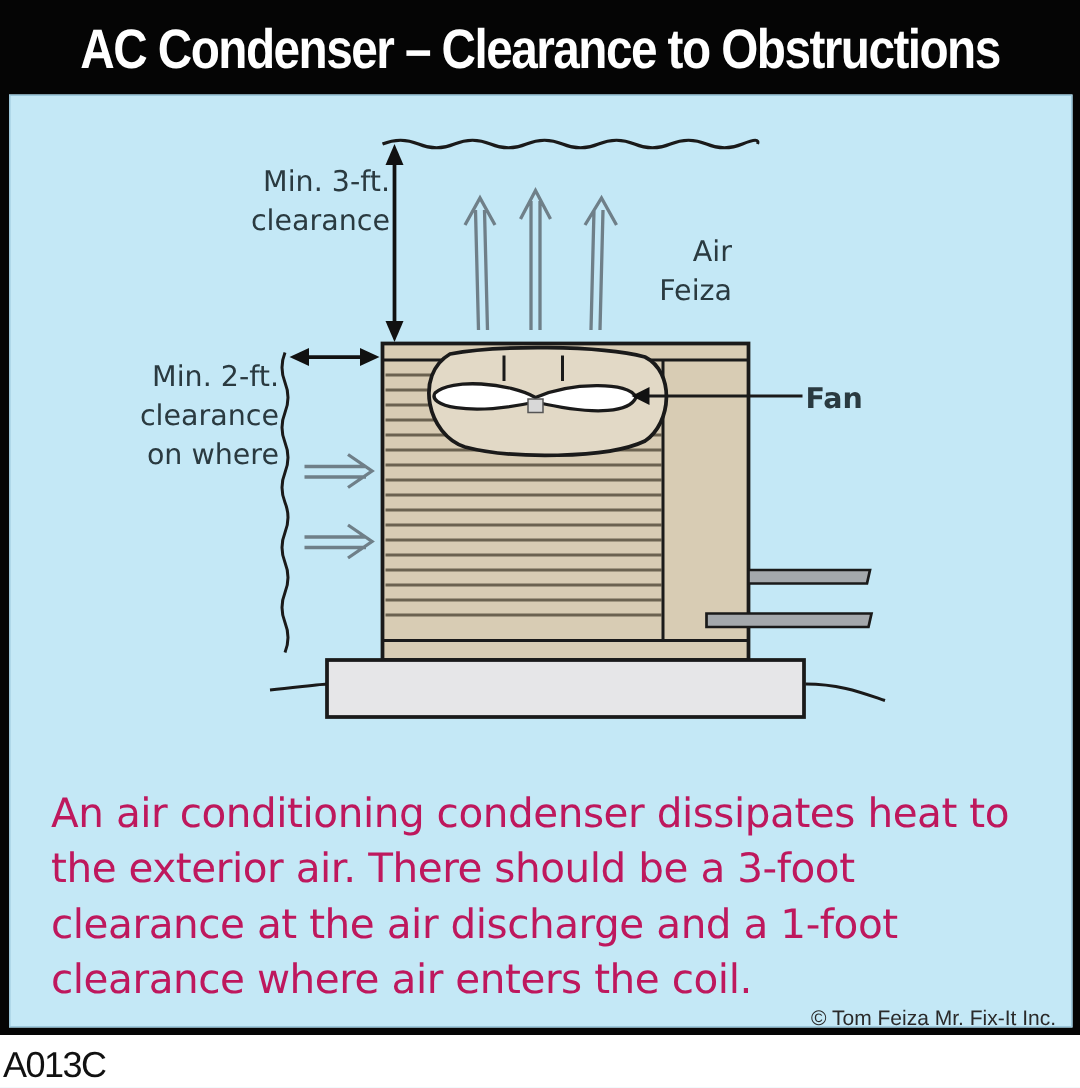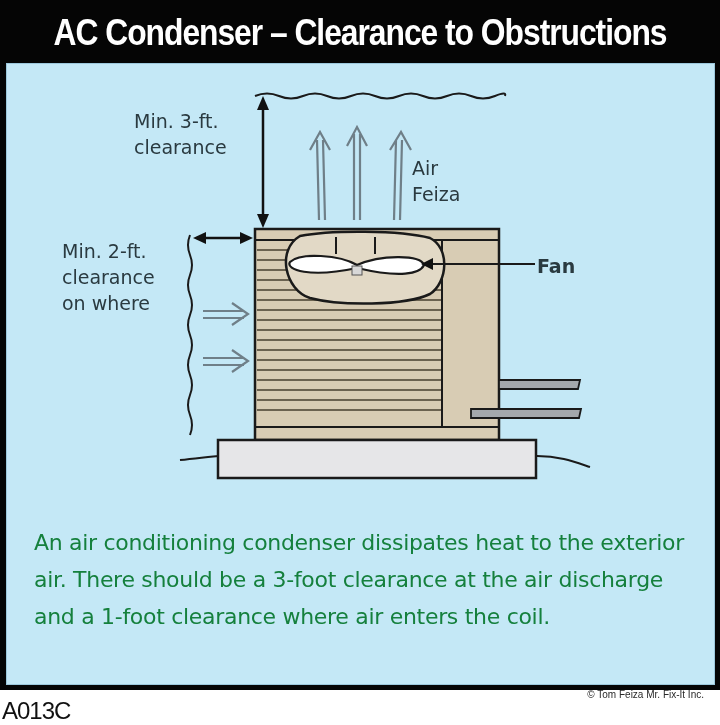--- a/index.html
+++ b/index.html
@@ -1,23 +1,23 @@
 <!DOCTYPE html>
 <html><head>
   <meta charset="utf-8">
   <style>
     html, body { margin: 0; padding: 0; background: #ffffff; }
     body { width: 720px; height: 725px; position: relative; overflow: hidden; font-family: "DejaVu Sans", sans-serif; }
     .frame { position: absolute; left: 0; top: 0; width: 720px; height: 690px; background: #050505; }
     .title { position: absolute; left: 0; top: 0; width: 720px; height: 60px; color: #ffffff; font-family: "Liberation Sans", sans-serif; font-weight: bold; font-size: 37px; letter-spacing: -1.2px; text-align: center; line-height: 66px; transform: scaleX(0.86); transform-origin: center; }
     .panel { position: absolute; left: 6px; top: 63px; width: 707px; height: 620px; background: #c4e8f6; border: 1px solid #9cc8dc; }
     svg.art { position: absolute; left: 0; top: 0; }
-    .lbl { position: absolute; font-family: "DejaVu Sans", sans-serif; color: #2a3a40; font-size: 19px; line-height: 26px; text-align: left; }
-    .caption { position: absolute; left: 34px; top: 524px; width: 670px; font-family: "DejaVu Sans", sans-serif; font-size: 22px; line-height: 37px; color: #15803d; letter-spacing: -0.3px; }
-    .copyright { position: absolute; right: 16px; top: 689px; font-family: "Liberation Sans", sans-serif; font-size: 10px; color: #2a2a2a; }
+    .lbl { position: absolute; font-family: "DejaVu Sans", sans-serif; color: #2a3a40; font-size: 19px; line-height: 26px; text-align: right; }
+    .caption { position: absolute; left: 34px; top: 524px; width: 670px; font-family: "DejaVu Sans", sans-serif; font-size: 27px; line-height: 37px; color: #be185d; letter-spacing: -0.3px; }
+    .copyright { position: absolute; right: 16px; top: 670px; font-family: "Liberation Sans", sans-serif; font-size: 14px; color: #2a2a2a; }
     .code { position: absolute; left: 2px; top: 697px; font-family: Liberation Sans, sans-serif; font-size: 24px; color: #111; letter-spacing: -1px; }
   </style>
 </head>
 <body>
 
 <div class="frame"></div>
 <div class="title">AC Condenser – Clearance to Obstructions</div>
 
 <div class="panel"></div>
 

